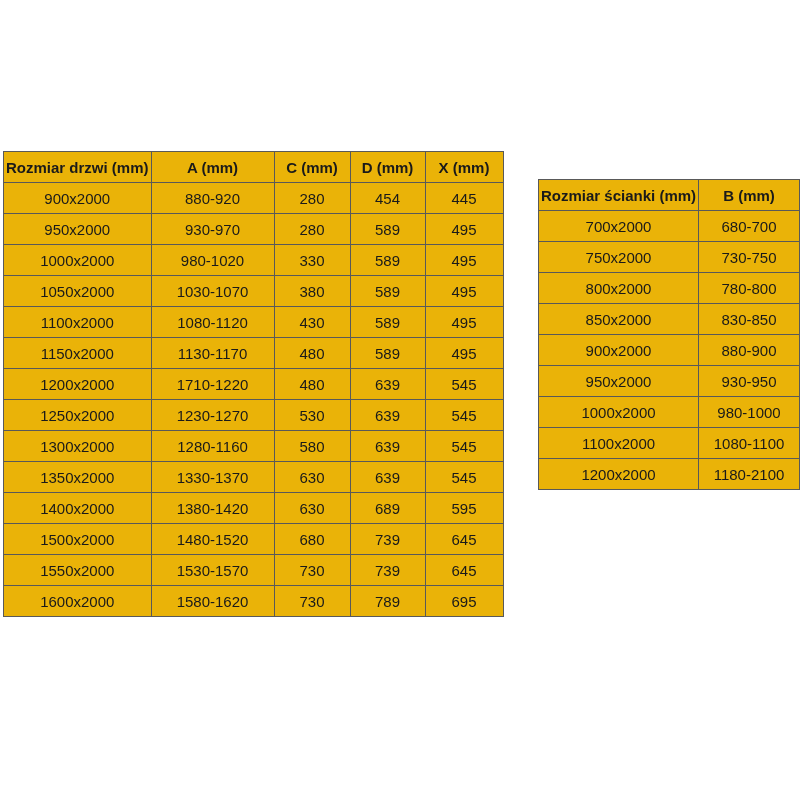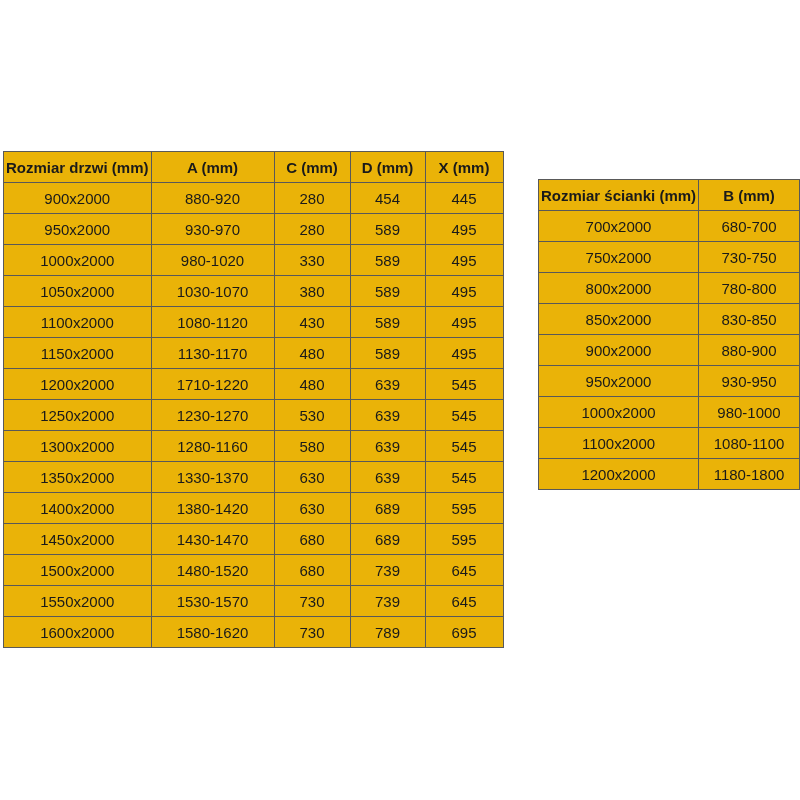--- a/index.html
+++ b/index.html
@@ -133,27 +133,20 @@
           <td>545</td>
         </tr>
         <tr>
           <td>1400x2000</td>
           <td>1380-1420</td>
           <td>630</td>
           <td>689</td>
           <td>595</td>
         </tr>
         <tr>
-          <td>1450x2000</td>
-          <td>1430-1470</td>
-          <td>680</td>
-          <td>689</td>
-          <td>595</td>
-        </tr>
-        <tr>
           <td>1500x2000</td>
           <td>1480-1520</td>
           <td>680</td>
           <td>739</td>
           <td>645</td>
         </tr>
         <tr>
           <td>1550x2000</td>
           <td>1530-1570</td>
           <td>730</td>
@@ -209,17 +202,17 @@
         <tr>
           <td>1000x2000</td>
           <td>980-1000</td>
         </tr>
         <tr>
           <td>1100x2000</td>
           <td>1080-1100</td>
         </tr>
         <tr>
           <td>1200x2000</td>
-          <td>1180-1800</td>
+          <td>1180-2100</td>
         </tr>
       </tbody>
   </table>
 </div>
 
 </body></html>

